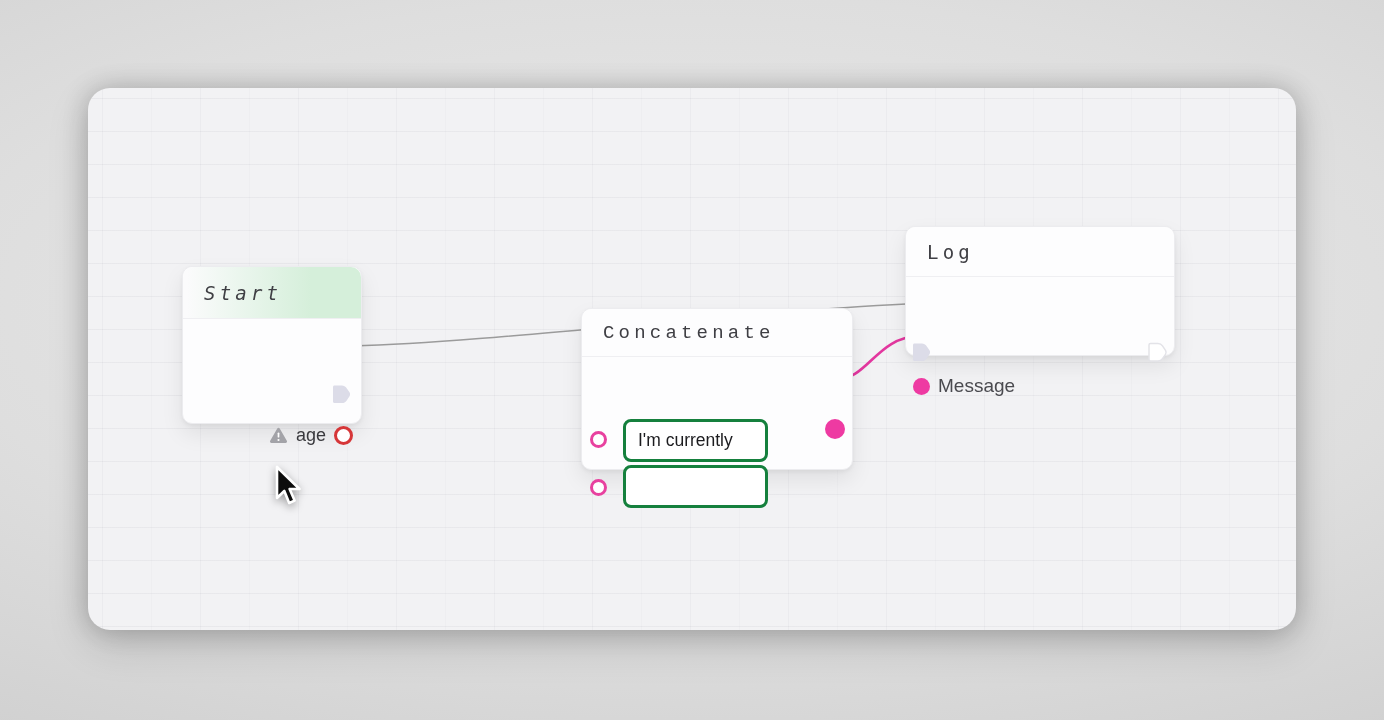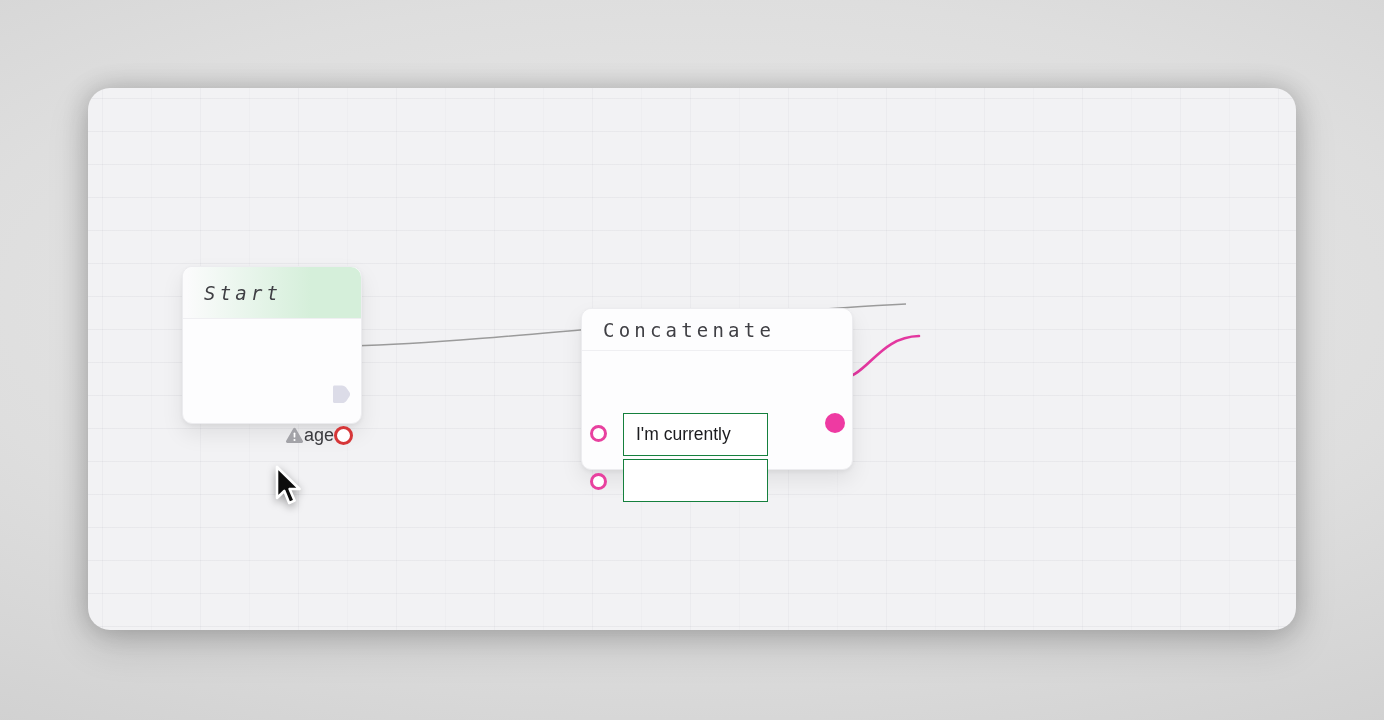--- a/index.html
+++ b/index.html
@@ -41,48 +41,48 @@
     border-bottom:1px solid #efeff2;
     border-radius:10px 10px 0 0;
     background:#fdfdfe;
   }
   .node-body{ position:relative; }
 
   .node-start{ left:94px; top:178px; width:180px; height:158px; }
   .node-start .node-header{ height:52px; background:linear-gradient(90deg,#fbfbfc 2%, #d5efda 72%);font-style:italic; }
 
   .node-concat{ left:493px; top:220px; width:272px; height:162px; }
-  .node-concat .node-header{ height:42px; }
+  .node-concat .node-header{ height:48px;font-family:Liberation Mono, monospace; }
 
   .node-log{ left:817px; top:138px; width:270px; height:130px; }
   .node-log .node-header{ height:50px; }
 
   
   .flag{ width:20px; height:21px; display:block; }
   .ring{
     width:19px; height:19px; border-radius:50%;
     background:#fff; border:3.5px solid #d63638;
   }
   .ring-pink{ width:17px; height:17px; border-width:3.6px; border-color:#e8419f; }
   .dot-pink{ width:20px; height:20px; border-radius:50%; background:#ee3aa2; }
   .dot-pink.small{ width:17px; height:17px; }
 
   
   .start-exec{ position:absolute; right:9px; top:65px; }
   .start-age{
     position:absolute; right:8px; top:103px; height:26px;
-    display:flex; align-items:center; 
+    display:flex; align-items:center; gap:8px;
     font-size:18px; color:#3a3a3e;
   }
 
   
   .concat-fields{ position:absolute; left:41px; top:62px; display:flex; flex-direction:column; gap:3px; }
   .text-field{
     width:145px; height:43px;
-    border:1px solid #15803d; border-radius:0;
+    border:3px solid #15803d; border-radius:8px;
     background:#fff; padding:0 12px;
     font-family:"Liberation Sans", sans-serif;
     font-size:17.5px; color:#1c1c1f; outline:none;
   }
   .concat-in1{ position:absolute; left:8px; top:74px; }
   .concat-in2{ position:absolute; left:8px; top:122px; }
   .concat-out{ position:absolute; right:7px; top:62px; }
 
   
   .log-exec-in{ position:absolute; left:6px; top:65px; }
@@ -139,19 +139,40 @@
         <span class="ring ring-pink concat-in1"></span>
         <span class="ring ring-pink concat-in2"></span>
         <div class="concat-fields">
           <input class="text-field" type="text" value="I'm currently" style="">
           <input class="text-field" type="text" value="" style="">
         </div>
         <span class="dot-pink concat-out"></span>
       </div>
     </div>
 
+    <div class="node node-log">
+      <div class="node-header">
+        <span>Log</span>
+      </div>
+      <div class="node-body">
+        <span class="log-exec-in">
+          <svg class="flag" viewBox="0 0 20 21">
+              <path d="M2.5 1.5 H10 c1.8 0 3.5 .9 4.5 2.4 l3 4.4 c.8 1.2 .8 2.8 0 4 l-3 4.4 c-1 1.5 -2.7 2.4 -4.5 2.4 H2.5 c-.9 0 -1.5 -.7 -1.5 -1.5 V3 c0 -.8 .6 -1.5 1.5 -1.5 Z" fill="#dcdce8"></path>
+            </svg>
+        </span>
+        <span class="log-exec-out">
+          <svg class="flag" viewBox="0 0 20 21">
+              <path d="M2.5 1.5 H10 c1.8 0 3.5 .9 4.5 2.4 l3 4.4 c.8 1.2 .8 2.8 0 4 l-3 4.4 c-1 1.5 -2.7 2.4 -4.5 2.4 H2.5 c-.9 0 -1.5 -.7 -1.5 -1.5 V3 c0 -.8 .6 -1.5 1.5 -1.5 Z" fill="#ffffff" stroke="#e3e3e8" stroke-width="1.5"></path>
+            </svg>
+        </span>
+        <div class="log-message">
+          <span class="dot-pink small"></span>
+          <span>Message</span>
+        </div>
+      </div>
+    </div>
 
   </div>
 
   <svg class="cursor" width="30" height="42" viewBox="0 0 30 42">
     <path d="M4 2 L4 33 L11.3 26 L16.2 38 L21.6 35.6 L16.6 24 L26.5 24 Z" fill="#0d0d0d" stroke="#ffffff" stroke-width="2.6" stroke-linejoin="round"></path>
   </svg>
 </div>
 
 </body></html>

